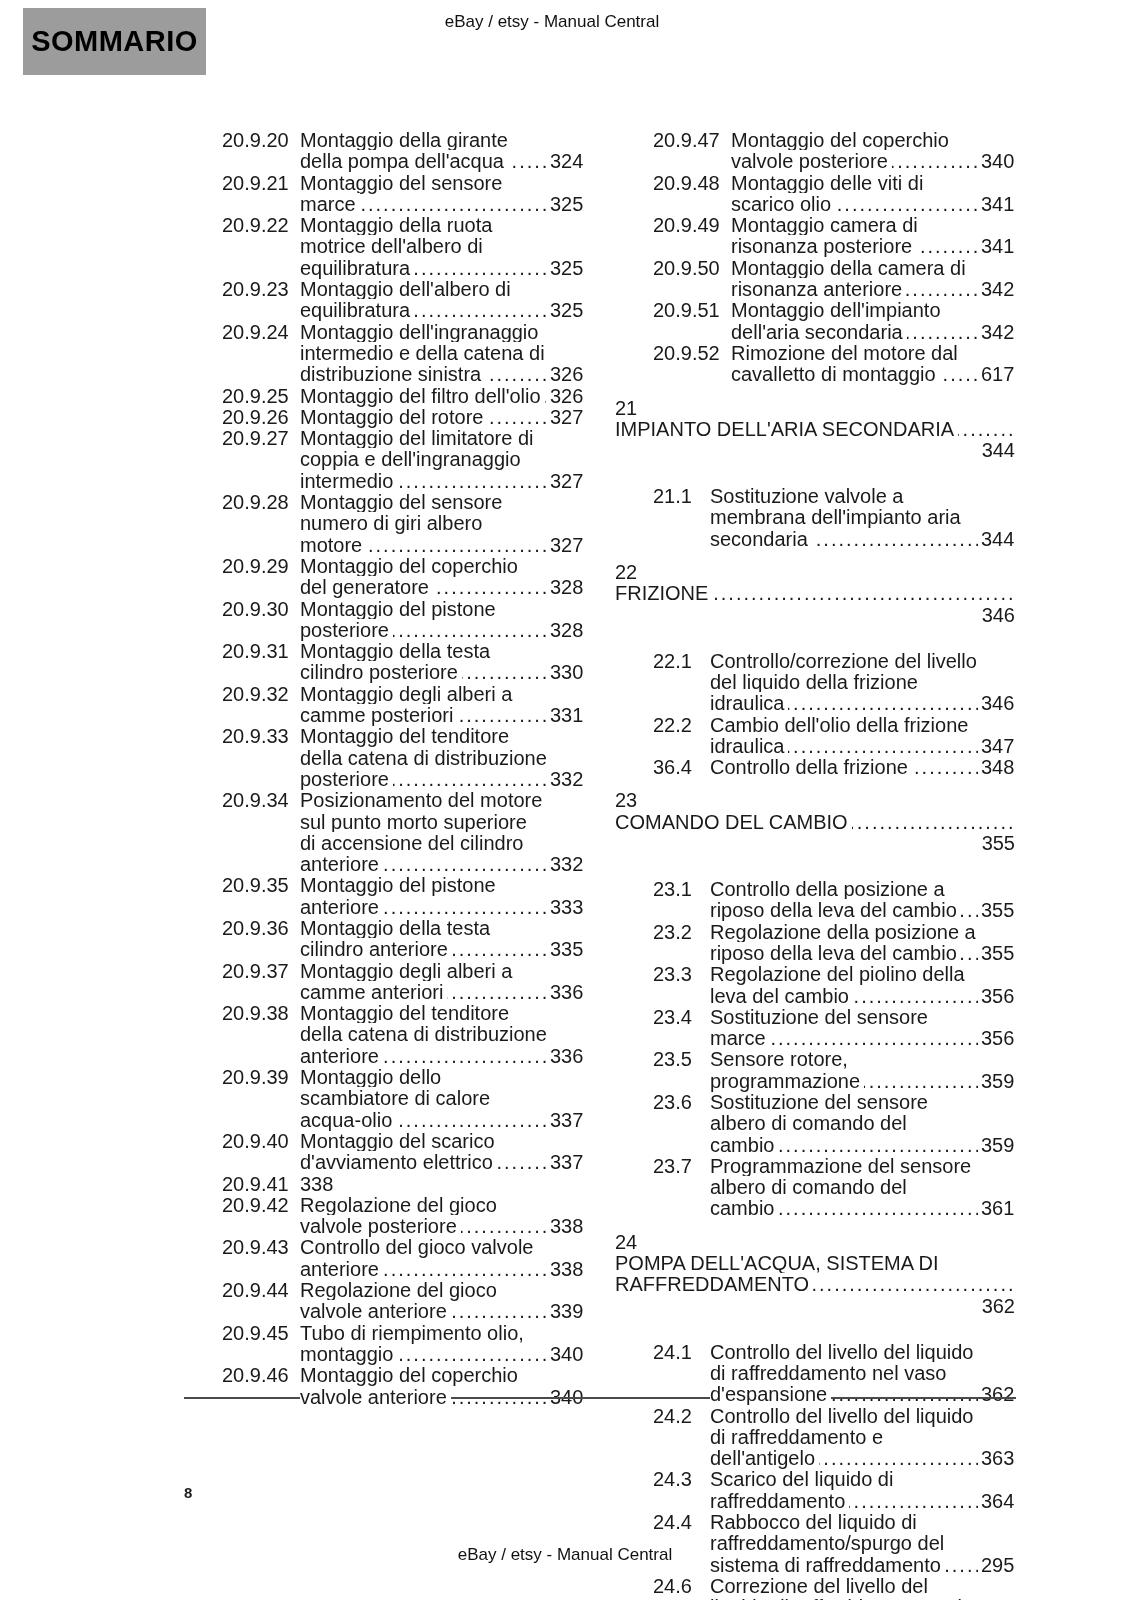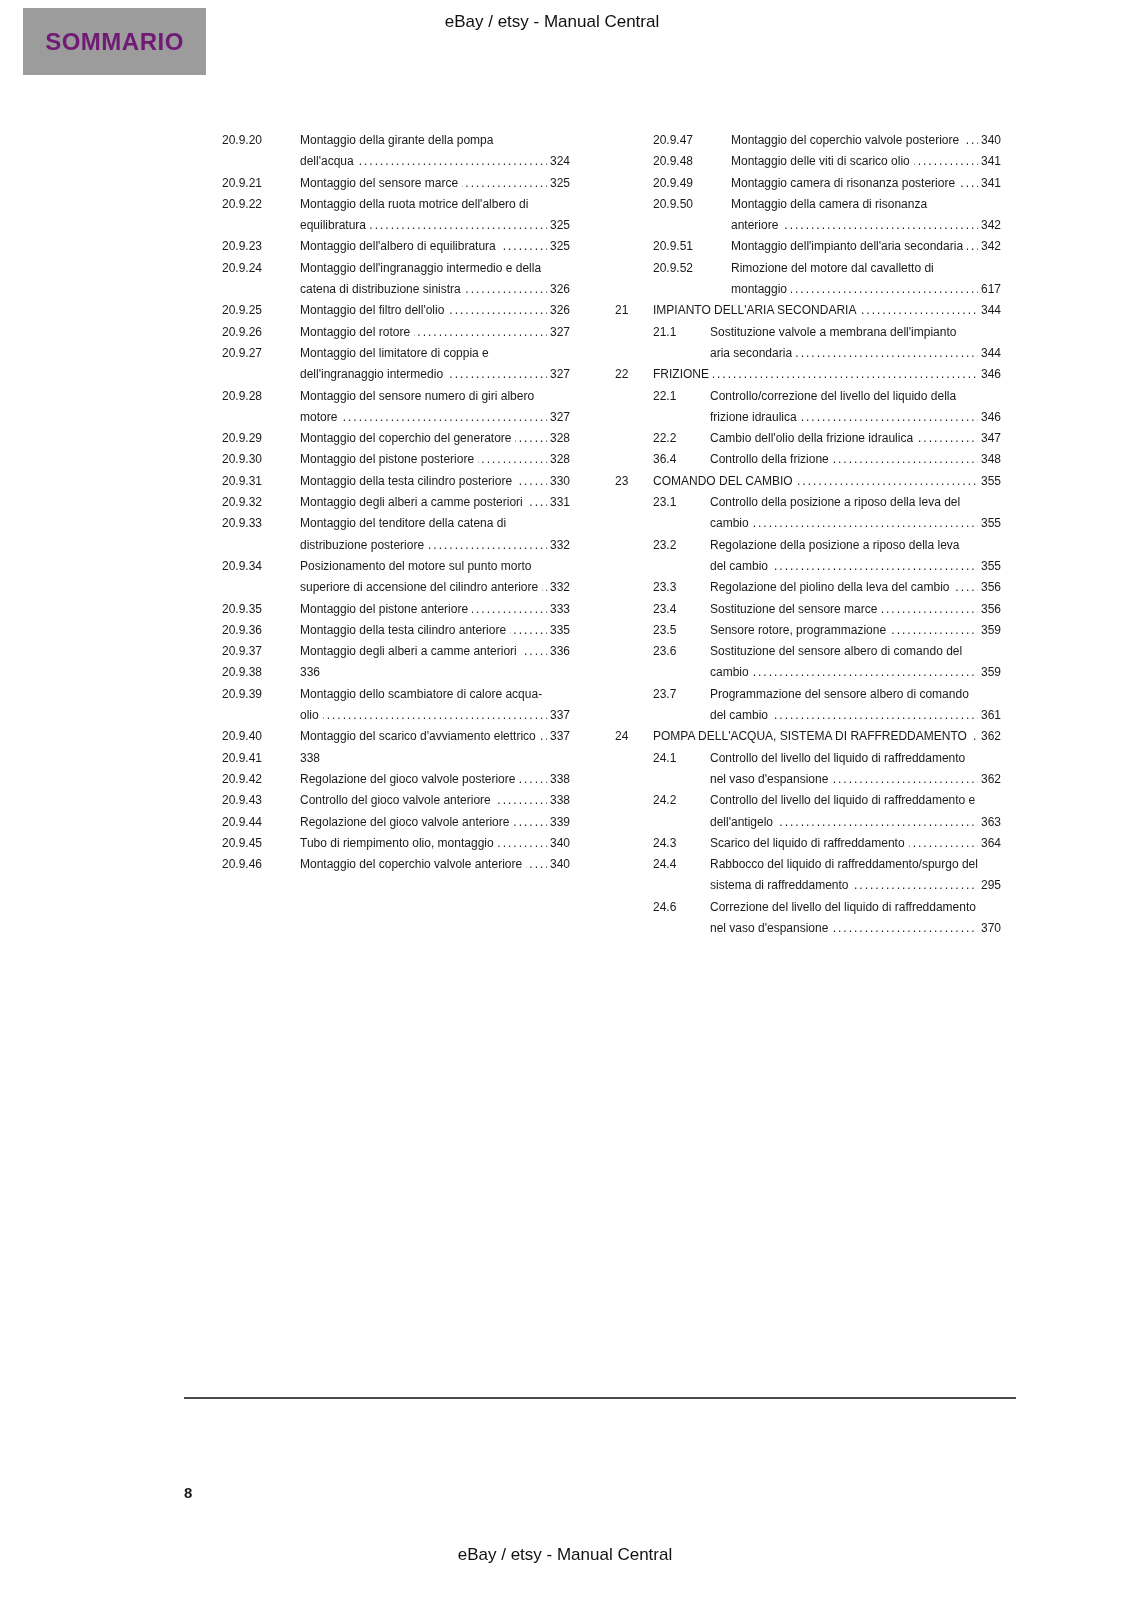--- a/index.html
+++ b/index.html
@@ -15,22 +15,22 @@
     margin:0 auto;
   }
 
   
   .sommario-box {
     position:absolute;
     left:23px; top:8px;
     width:183px; height:67px;
     background:#9c9c9c;
     display:flex; align-items:center; justify-content:center;
-    font-size:24px; font-weight:bold; letter-spacing:0.5px;
-    color:#701a75;
+    font-size:29px; font-weight:bold; letter-spacing:0.5px;
+    color:#000000;
   }
   .header-title {
     position:absolute;
     top:12px; left:0; right:26px;
     text-align:center;
     font-size:17px;
     color:#111111;
   }
 
   
@@ -39,29 +39,29 @@
     top:130px; left:184px;
     width:831px;
     display:flex;
     gap:31px;
   }
   .toc-column { width:400px; }
 
   .toc-entry {
     display:flex;
     align-items:stretch;
-    font-size:12px;
+    font-size:20px;
     line-height:21.3px;
   }
   .entry-num { flex:0 0 auto; }
   .toc-entry.section    { padding-left:38px; }
   .toc-entry.section    .entry-num { width:78px; }
   .toc-entry.subsection { padding-left:38px; }
   .toc-entry.subsection .entry-num { width:57px; }
-  .toc-entry.chapter    { margin:0 0; }
+  .toc-entry.chapter    { margin:12px 0;flex-direction:column; }
   .toc-entry.chapter    .entry-num { width:38px; }
 
   .entry-titlewrap {
     flex:1 1 auto;
     min-width:0;
     position:relative;
     overflow:hidden;
     margin-right:3px;
   }
   .entry-titlewrap::after {
@@ -258,20 +258,23 @@
   <div class="toc-entry section">
     <span class="entry-num">20.9.37</span>
     <span class="entry-titlewrap">
       <span class="entry-title">Montaggio degli alberi a camme anteriori</span>
     </span>
     <span class="entry-page">336</span>
   </div>
 
   <div class="toc-entry section">
     <span class="entry-num">20.9.38</span>
+    <span class="entry-titlewrap">
+      <span class="entry-title">Montaggio del tenditore della catena di distribuzione anteriore</span>
+    </span>
     <span class="entry-page">336</span>
   </div>
 
   <div class="toc-entry section">
     <span class="entry-num">20.9.39</span>
     <span class="entry-titlewrap">
       <span class="entry-title">Montaggio dello scambiatore di calore acqua-olio</span>
     </span>
     <span class="entry-page">337</span>
   </div>

